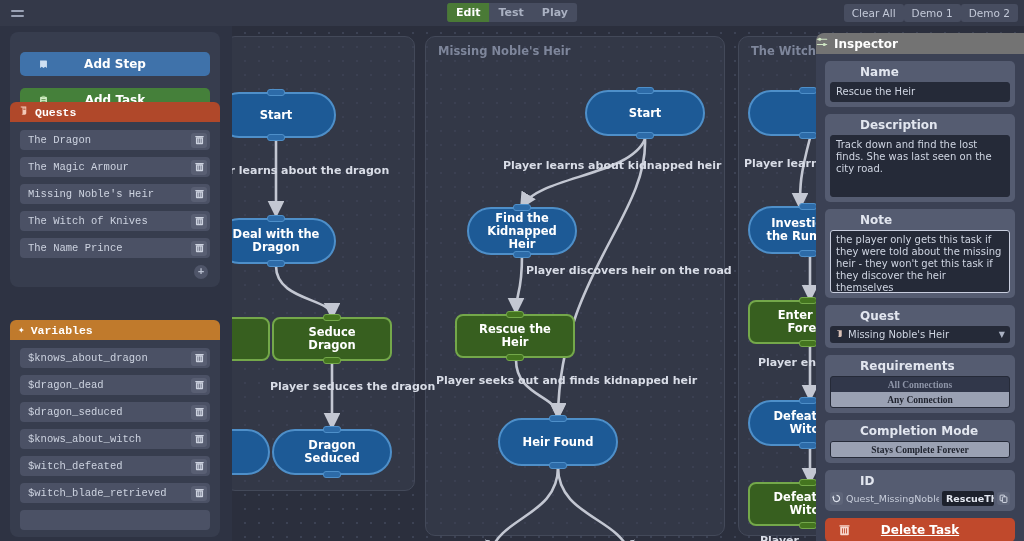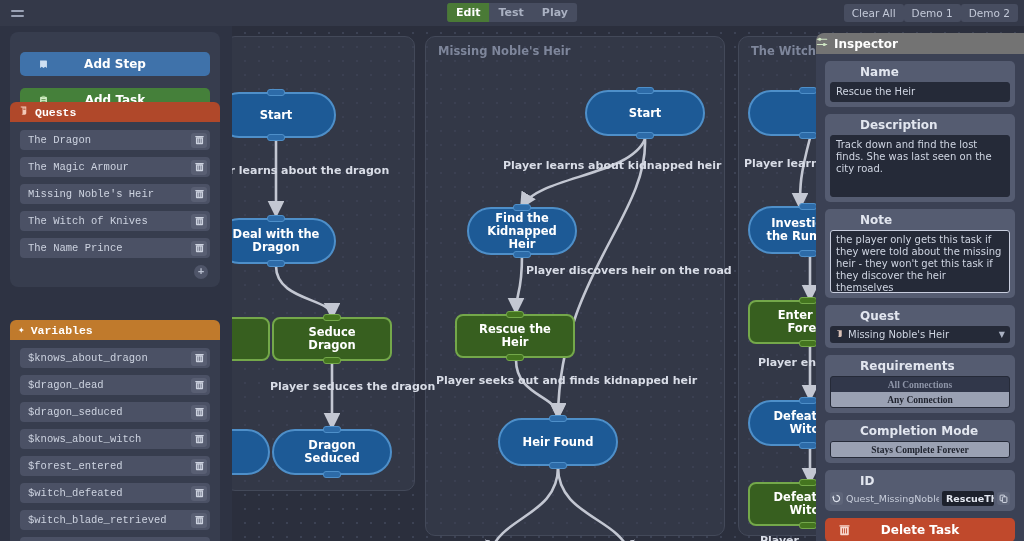--- a/index.html
+++ b/index.html
@@ -215,20 +215,21 @@
   .idinput {
     background:#1d212c; border-radius:2px; font-size:9.5px; color:#e4e8f1;
     padding: 2px 4px; font-weight:bold; max-width:52px; overflow:hidden;
     white-space:nowrap; flex:0 0 auto;
   }
   .delete-btn {
     height: 24px; background:#c0492c; border-radius:5px;
     display:flex; align-items:center; justify-content:center; position:relative;
     font-size:12px; font-weight:bold; color:#fff; cursor:pointer;
     margin: 1px 0 0 0;
+    text-decoration: underline;
   }
   .delete-btn .bicon { position:absolute; left:14px; display:flex; }
   .sparkle { font-size: 11px; line-height: 1; }
 </style>
 </head>
 <body>
 
 <div id="app">
 
   <div class="canvas">
@@ -468,32 +469,20 @@
               <svg width="9" height="10" viewBox="0 0 12 14">
                 <rect x="1" y="3" width="10" height="10" rx="1" fill="#cdd3e0"></rect>
                 <rect x="0" y="1.4" width="12" height="1.6" rx="0.6" fill="#cdd3e0"></rect>
                 <rect x="3.2" y="5" width="1" height="6" fill="#595f73"></rect>
                 <rect x="5.5" y="5" width="1" height="6" fill="#595f73"></rect>
                 <rect x="7.8" y="5" width="1" height="6" fill="#595f73"></rect>
               </svg>
             </span>
           </div>
         <div class="row">
-            <span>$forest_entered</span>
-            <span class="trash">
-              <svg width="9" height="10" viewBox="0 0 12 14">
-                <rect x="1" y="3" width="10" height="10" rx="1" fill="#cdd3e0"></rect>
-                <rect x="0" y="1.4" width="12" height="1.6" rx="0.6" fill="#cdd3e0"></rect>
-                <rect x="3.2" y="5" width="1" height="6" fill="#595f73"></rect>
-                <rect x="5.5" y="5" width="1" height="6" fill="#595f73"></rect>
-                <rect x="7.8" y="5" width="1" height="6" fill="#595f73"></rect>
-              </svg>
-            </span>
-          </div>
-        <div class="row">
             <span>$witch_defeated</span>
             <span class="trash">
               <svg width="9" height="10" viewBox="0 0 12 14">
                 <rect x="1" y="3" width="10" height="10" rx="1" fill="#cdd3e0"></rect>
                 <rect x="0" y="1.4" width="12" height="1.6" rx="0.6" fill="#cdd3e0"></rect>
                 <rect x="3.2" y="5" width="1" height="6" fill="#595f73"></rect>
                 <rect x="5.5" y="5" width="1" height="6" fill="#595f73"></rect>
                 <rect x="7.8" y="5" width="1" height="6" fill="#595f73"></rect>
               </svg>
             </span>

